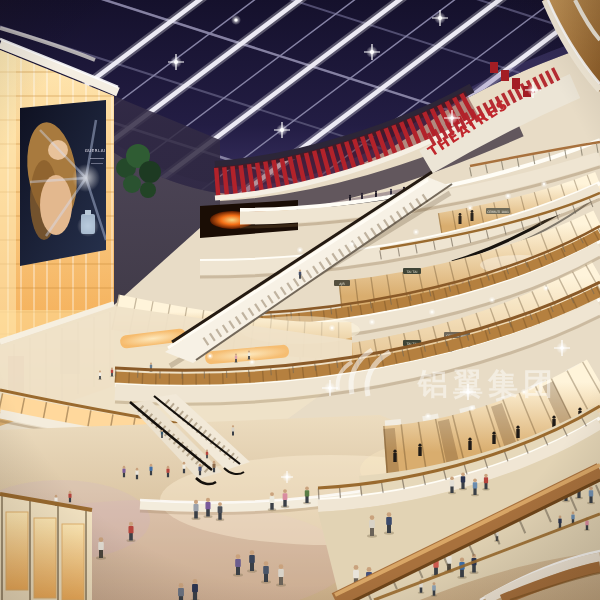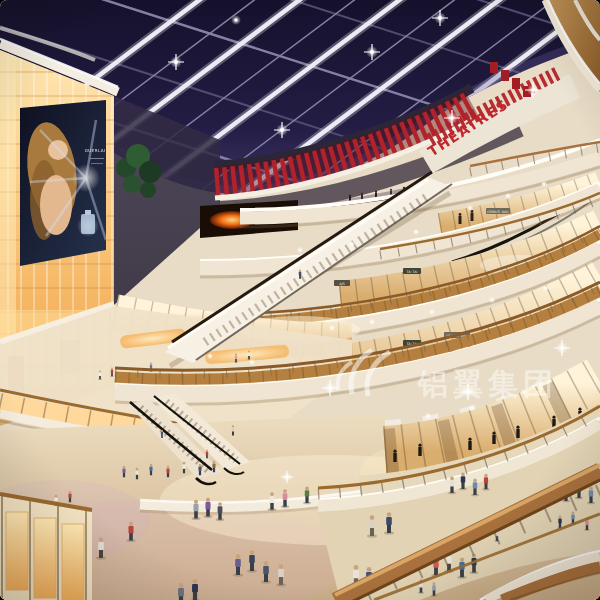--- a/index.html
+++ b/index.html
@@ -1,16 +1,16 @@
 <!DOCTYPE html>
 <html><head>
 <meta charset="utf-8">
 <style>
   html,body{margin:0;padding:0;background:#000;}
-  .stage{position:relative;width:600px;height:600px;overflow:hidden;background:#e8dcc6;border-radius:7px;}
+  .stage{position:relative;width:600px;height:600px;overflow:hidden;background:#e8dcc6;}
   svg{display:block;}
   svg text{font-family:"DejaVu Sans","Liberation Sans",sans-serif;}
   .sign-text{font-weight:bold;}
 </style>
 </head>
 <body>
 
 <div class="stage">
 <svg width="600" height="600" viewBox="0 0 600 600">
 <defs>

